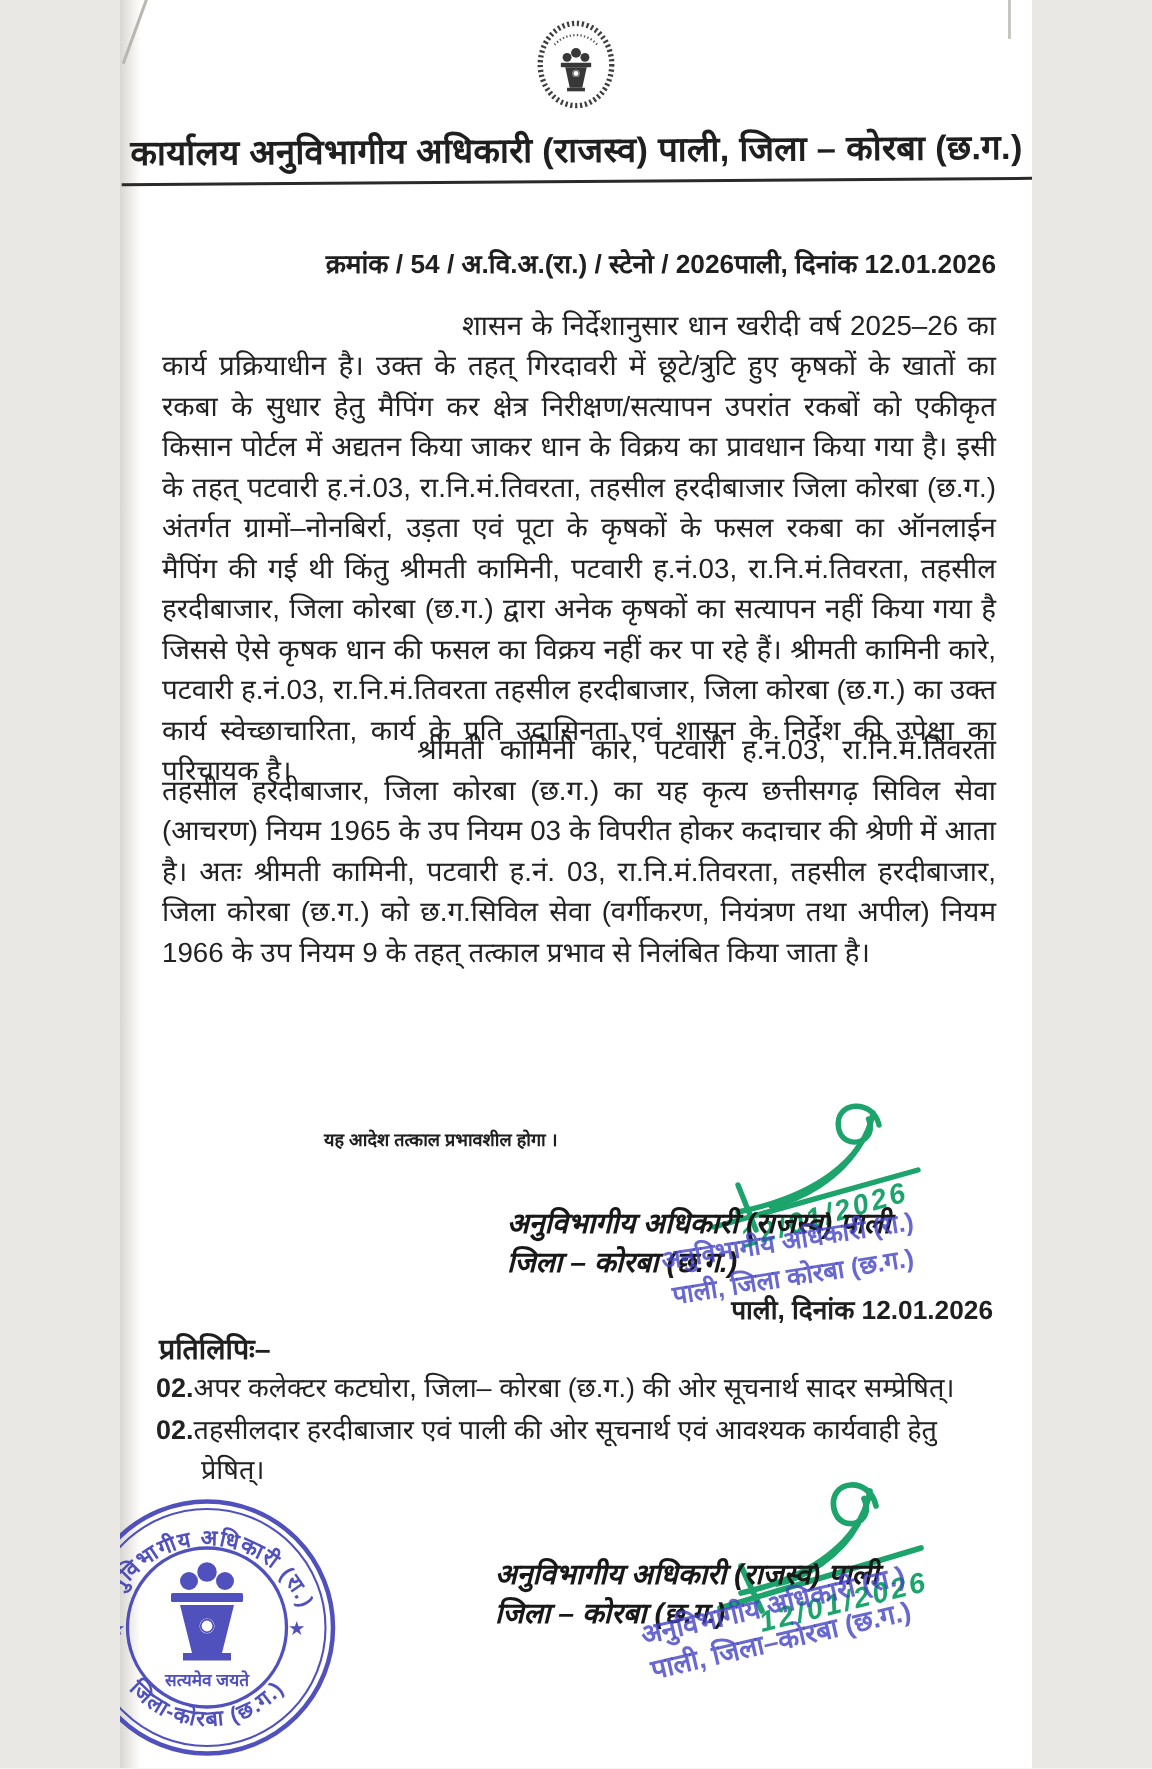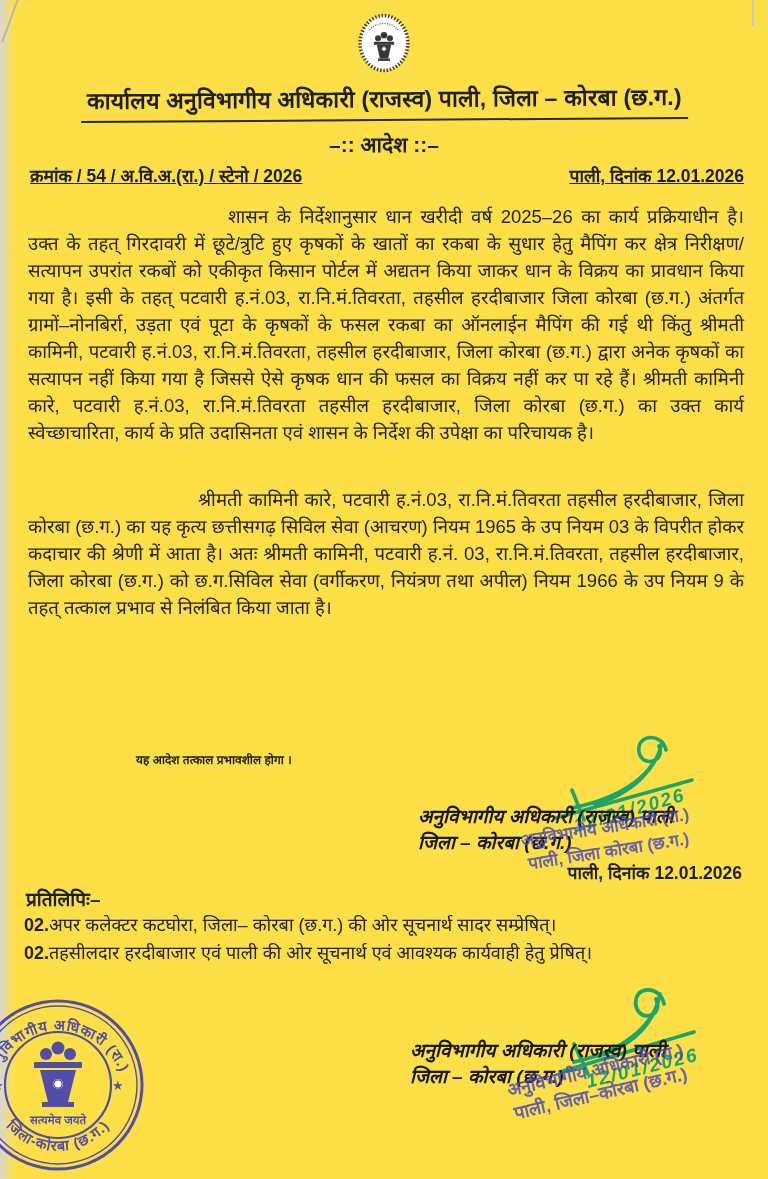--- a/index.html
+++ b/index.html
@@ -2,23 +2,23 @@
 <html lang="hi"><head>
 <meta charset="utf-8">
 <style>
   html,body{margin:0;padding:0;}
   body{
     font-family:"Liberation Sans","DejaVu Sans",sans-serif;
     background:#e9e8e4;
   }
   .sheet{
     position:relative;
-    width:768px;height:1179px;
+    width:608px;height:1179px;
     margin:0 auto;
-    background:#fde047;
+    background:#ffffff;
     overflow:hidden;
     color:#1f1f1f;
   }
   
   .edge-left{position:absolute;left:0;top:0;width:14px;height:100%;
     background:linear-gradient(90deg,#d9d7d2,rgba(252,251,247,0));}
   .corner-mark{position:absolute;left:10px;top:-8px;width:2px;height:52px;
     background:#b8b6b0;transform:rotate(20deg);}
   .edge-top-right{position:absolute;right:14px;top:0;width:2px;height:26px;background:#c7c5c0;}
 
@@ -27,22 +27,22 @@
   .office-title{
     display:inline-block;margin-top:4px;
     font-size:23px;font-weight:700;letter-spacing:0.2px;
     border-bottom:2.5px solid #2a2a2a;padding:0 6px 5px 6px;
     transform:rotate(-0.4deg);
     white-space:nowrap;
   }
   .order-heading{margin-top:9px;font-size:21px;font-weight:700;}
 
   .ref-row{position:absolute;top:163px;left:30px;right:24px;
-    display:flex;justify-content:space-between;
-    font-size:17.5px;font-weight:600;text-decoration:underline;}
+    display:flex;justify-content:flex-end;
+    font-size:17.5px;font-weight:600;}
   .para{
     position:absolute;left:28px;right:24px;
     font-size:18.5px;line-height:27px;font-weight:500;
     text-align:justify;color:#222;
   }
   .para1{top:203px;text-indent:200px;}
   .para2{top:486px;text-indent:170px;}
 
   .points{position:absolute;top:652px;left:24px;right:24px;
     font-size:18.5px;line-height:27px;font-weight:500;color:#222;}
@@ -107,21 +107,20 @@
           <rect x="33" y="50" width="34" height="5" rx="1"></rect>
           <path d="M38,55 L62,55 L57,78 L43,78 Z"></path>
           <rect x="40" y="78" width="20" height="4"></rect>
           <circle cx="50" cy="62" r="4" fill="#ffffff"></circle>
           <circle cx="50" cy="62" r="3.4" fill="none" stroke="#383838" stroke-width="1"></circle>
         </g>
       </svg>
     </span>
     <br>
     <span class="office-title">कार्यालय अनुविभागीय अधिकारी (राजस्व) पाली, जिला – कोरबा (छ.ग.)</span>
-    <div class="order-heading">–:: आदेश ::–</div>
   </div>
 
   <div class="ref-row">
     <span>क्रमांक / 54 / अ.वि.अ.(रा.) / स्टेनो / 2026</span>
     <span>पाली, दिनांक 12.01.2026</span>
   </div>
 
   <div class="para para1">शासन के निर्देशानुसार धान खरीदी वर्ष 2025–26 का कार्य प्रक्रियाधीन है। उक्त के तहत् गिरदावरी में छूटे/त्रुटि हुए कृषकों के खातों का रकबा के सुधार हेतु मैपिंग कर क्षेत्र निरीक्षण/सत्यापन उपरांत रकबों को एकीकृत किसान पोर्टल में अद्यतन किया जाकर धान के विक्रय का प्रावधान किया गया है। इसी के तहत् पटवारी ह.नं.03, रा.नि.मं.तिवरता, तहसील हरदीबाजार जिला कोरबा (छ.ग.) अंतर्गत ग्रामों–नोनबिर्रा, उड़ता एवं पूटा के कृषकों के फसल रकबा का ऑनलाईन मैपिंग की गई थी किंतु श्रीमती कामिनी, पटवारी ह.नं.03, रा.नि.मं.तिवरता, तहसील हरदीबाजार, जिला कोरबा (छ.ग.) द्वारा अनेक कृषकों का सत्यापन नहीं किया गया है जिससे ऐसे कृषक धान की फसल का विक्रय नहीं कर पा रहे हैं। श्रीमती कामिनी कारे, पटवारी ह.नं.03, रा.नि.मं.तिवरता तहसील हरदीबाजार, जिला कोरबा (छ.ग.) का उक्त कार्य स्वेच्छाचारिता, कार्य के प्रति उदासिनता एवं शासन के निर्देश की उपेक्षा का परिचायक है।</div>
   <div class="para para2">श्रीमती कामिनी कारे, पटवारी ह.नं.03, रा.नि.मं.तिवरता तहसील हरदीबाजार, जिला कोरबा (छ.ग.) का यह कृत्य छत्तीसगढ़ सिविल सेवा (आचरण) नियम 1965 के उप नियम 03 के विपरीत होकर कदाचार की श्रेणी में आता है। अतः श्रीमती कामिनी, पटवारी ह.नं. 03, रा.नि.मं.तिवरता, तहसील हरदीबाजार, जिला कोरबा (छ.ग.) को छ.ग.सिविल सेवा (वर्गीकरण, नियंत्रण तथा अपील) नियम 1966 के उप नियम 9 के तहत् तत्काल प्रभाव से निलंबित किया जाता है।</div>
 

